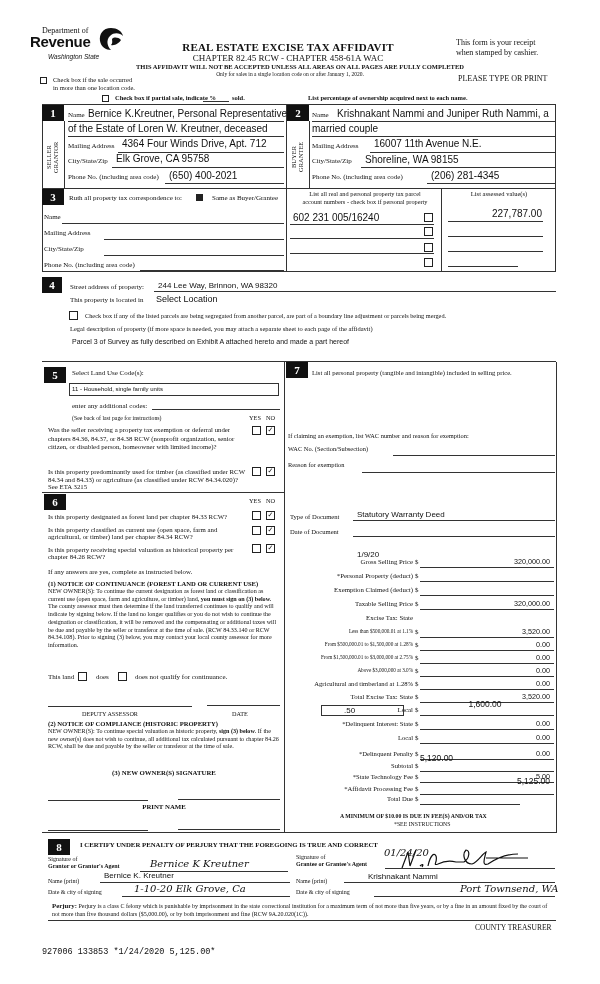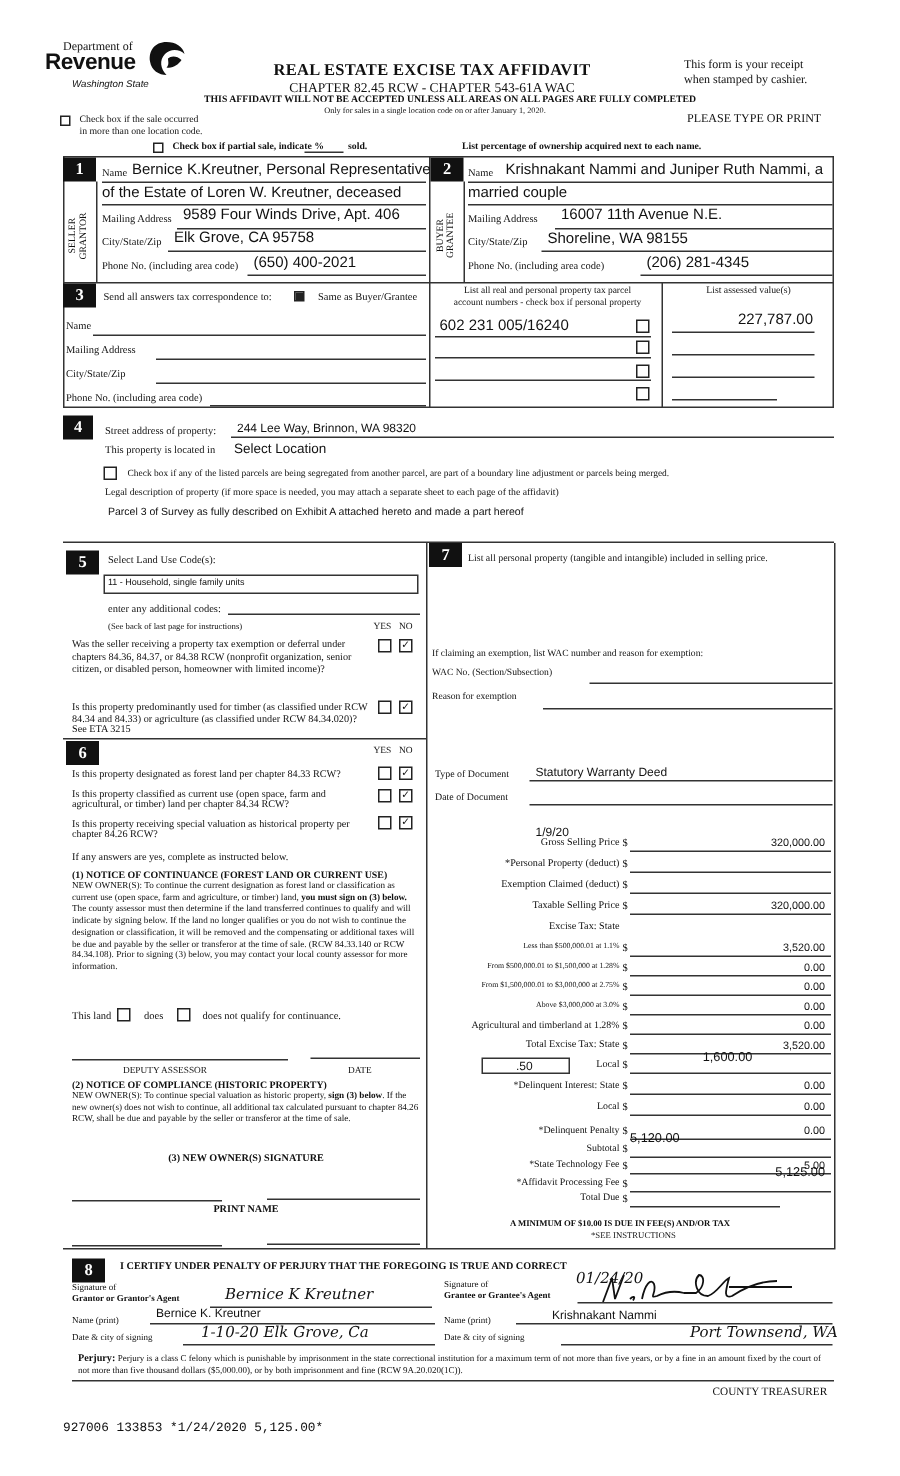--- a/index.html
+++ b/index.html
@@ -28,21 +28,21 @@
   <span class="abs sans bold" style="left:0;top:7px;font-size:15px;letter-spacing:-0.3px;">Revenue</span>
   <span class="abs sans" style="left:18px;top:27px;font-size:6.5px;font-style:italic;">Washington State</span>
   <svg class="abs" style="left:67px;top:0;" width="28" height="26" viewBox="0 0 28 26">
     <path d="M14 2 C6 2 2 8 3 15 C4 21 9 24 14 24 C10 20 9 14 13 10 C17 6 23 7 26 10 C25 5 20 2 14 2 Z" fill="#111"></path>
     <path d="M15 13 C17 11 21 11 24 14 C22 17 18 20 14 19 C16 17 15 15 15 13 Z" fill="#111"></path>
     <path d="M6 20 C2 14 4 5 10 3 C5 7 4 14 6 20 Z" fill="#111"></path>
   </svg>
 </div>
 
 <div class="abs bold" style="left:168px;top:41px;width:240px;text-align:center;font-size:11px;letter-spacing:0.2px;">REAL ESTATE EXCISE TAX AFFIDAVIT</div>
-<div class="abs" style="left:168px;top:53px;width:240px;text-align:center;font-size:9px;">CHAPTER 82.45 RCW - CHAPTER 543-61A WAC</div>
+<div class="abs" style="left:168px;top:53px;width:240px;text-align:center;font-size:9px;">CHAPTER 82.45 RCW - CHAPTER 458-61A WAC</div>
 <div class="abs bold" style="left:90px;top:63px;width:420px;text-align:center;font-size:6.5px;">THIS AFFIDAVIT WILL NOT BE ACCEPTED UNLESS ALL AREAS ON ALL PAGES ARE FULLY COMPLETED</div>
 <div class="abs" style="left:170px;top:71px;width:240px;text-align:center;font-size:5.5px;">Only for sales in a single location code on or after January 1, 2020.</div>
 <div class="abs" style="left:456px;top:38px;font-size:8px;">This form is your receipt</div>
 <div class="abs" style="left:456px;top:48px;font-size:8px;">when stamped by cashier.</div>
 <div class="abs" style="left:458px;top:74px;font-size:8px;">PLEASE TYPE OR PRINT</div>
 
 <span class="cb small" style="left:40px;top:77px;"></span>
 <div class="abs" style="left:53px;top:76px;font-size:6.5px;">Check box if the sale occurred</div>
 <div class="abs" style="left:53px;top:84px;font-size:6.5px;">in more than one location code.</div>
 
@@ -60,21 +60,21 @@
 <div class="abs" style="left:64px;top:121px;width:1px;height:67px;border-left:1px solid #333;"></div>
 <div class="vlabel" style="left:45px;top:134px;height:46px;width:16px;">
   <span>SELLER</span><br><span>GRANTOR</span>
 </div>
 <div class="lbl" style="left:68px;top:111px;">Name</div>
 <div class="fill" style="left:88px;top:108px;">Bernice K.Kreutner, Personal Representative</div>
 <div class="line" style="left:68px;top:121px;width:216px;"></div>
 <div class="fill" style="left:68px;top:123px;">of the Estate of Loren W. Kreutner, deceased</div>
 <div class="line" style="left:68px;top:136px;width:216px;"></div>
 <div class="lbl" style="left:68px;top:142px;">Mailing Address</div>
-<div class="fill" style="left:122px;top:138px;">9589 Four Winds Drive, Apt. 406</div>
+<div class="fill" style="left:122px;top:138px;">4364 Four Winds Drive, Apt. 712</div>
 <div class="line" style="left:118px;top:152px;width:166px;"></div>
 <div class="lbl" style="left:68px;top:157px;">City/State/Zip</div>
 <div class="fill" style="left:116px;top:153px;">Elk Grove, CA  95758</div>
 <div class="line" style="left:112px;top:167px;width:172px;"></div>
 <div class="lbl" style="left:68px;top:173px;">Phone No. (including area code)</div>
 <div class="fill" style="left:169px;top:170px;">(650) 400-2021</div>
 <div class="line" style="left:165px;top:183px;width:119px;"></div>
 
 <div class="num" style="left:287px;top:105px;">2</div>
 <div class="abs" style="left:309px;top:121px;width:1px;height:67px;border-left:1px solid #333;"></div>
@@ -90,21 +90,21 @@
 <div class="fill" style="left:374px;top:138px;">16007 11th Avenue N.E.</div>
 <div class="line" style="left:370px;top:152px;width:185px;"></div>
 <div class="lbl" style="left:312px;top:157px;">City/State/Zip</div>
 <div class="fill" style="left:365px;top:154px;">Shoreline, WA  98155</div>
 <div class="line" style="left:361px;top:167px;width:194px;"></div>
 <div class="lbl" style="left:312px;top:173px;">Phone No. (including area code)</div>
 <div class="fill" style="left:431px;top:170px;">(206) 281-4345</div>
 <div class="line" style="left:427px;top:183px;width:128px;"></div>
 
 <div class="num" style="left:42px;top:189px;">3</div>
-<div class="lbl" style="left:69px;top:194px;">Send all answers tax correspondence to:</div>
+<div class="lbl" style="left:69px;top:194px;">Ruth all property tax correspondence to:</div>
 <span class="cb small" style="left:196px;top:194px;background:#fff;">
   <span style="display:block;width:5px;height:5px;background:#222;margin:0;"></span>
 </span>
 <div class="lbl" style="left:212px;top:194px;">Same as Buyer/Grantee</div>
 <div class="lbl" style="left:44px;top:213px;">Name</div>
 <div class="line" style="left:62px;top:223px;width:222px;"></div>
 <div class="lbl" style="left:44px;top:229px;">Mailing Address</div>
 <div class="line" style="left:104px;top:239px;width:180px;"></div>
 <div class="lbl" style="left:44px;top:245px;">City/State/Zip</div>
 <div class="line" style="left:104px;top:255px;width:180px;"></div>
@@ -337,21 +337,21 @@
       <div class="sans" style="position: absolute; left: 420px; width: 130px; text-align: right; top: 776px; font-size: 8.5px; white-space: nowrap;">5,125.00</div>
     </div>
     <div>
       <div class="lbl" style="right: 187px; top: 795px; font-size: 6.6px; text-align: right;">Total Due</div>
       <div class="lbl" style="left: 415px; top: 795px; font-size: 7px;">$</div>
       <div class="line" style="left: 420px; top: 804px; width: 100px;"></div>
       <div class="sans" style="position: absolute; left: 420px; width: 130px; text-align: right; top: 794px; font-size: 7.2px; white-space: nowrap;"></div>
     </div>
   </div>
 
-<div class="box" style="left:321px;top:705px;width:59px;height:11px;">
+<div class="box" style="left:321px;top:705px;width:83px;height:11px;">
   <span class="sans" style="position:absolute;left:22px;top:0px;font-size:8px;">.50</span>
 </div>
 
 <div class="lbl bold" style="left:340px;top:813px;font-size:5.8px;">A MINIMUM OF $10.00 IS DUE IN FEE(S) AND/OR TAX</div>
 <div class="lbl" style="left:394px;top:821px;font-size:5.8px;">*SEE INSTRUCTIONS</div>
 
 <div class="line" style="left:42px;top:832px;width:515px;"></div>
 
 <div class="num" style="left:48px;top:839px;">8</div>
 <div class="lbl bold" style="left:80px;top:841px;font-size:6.8px;">I CERTIFY UNDER PENALTY OF PERJURY THAT THE FOREGOING IS TRUE AND CORRECT</div>

